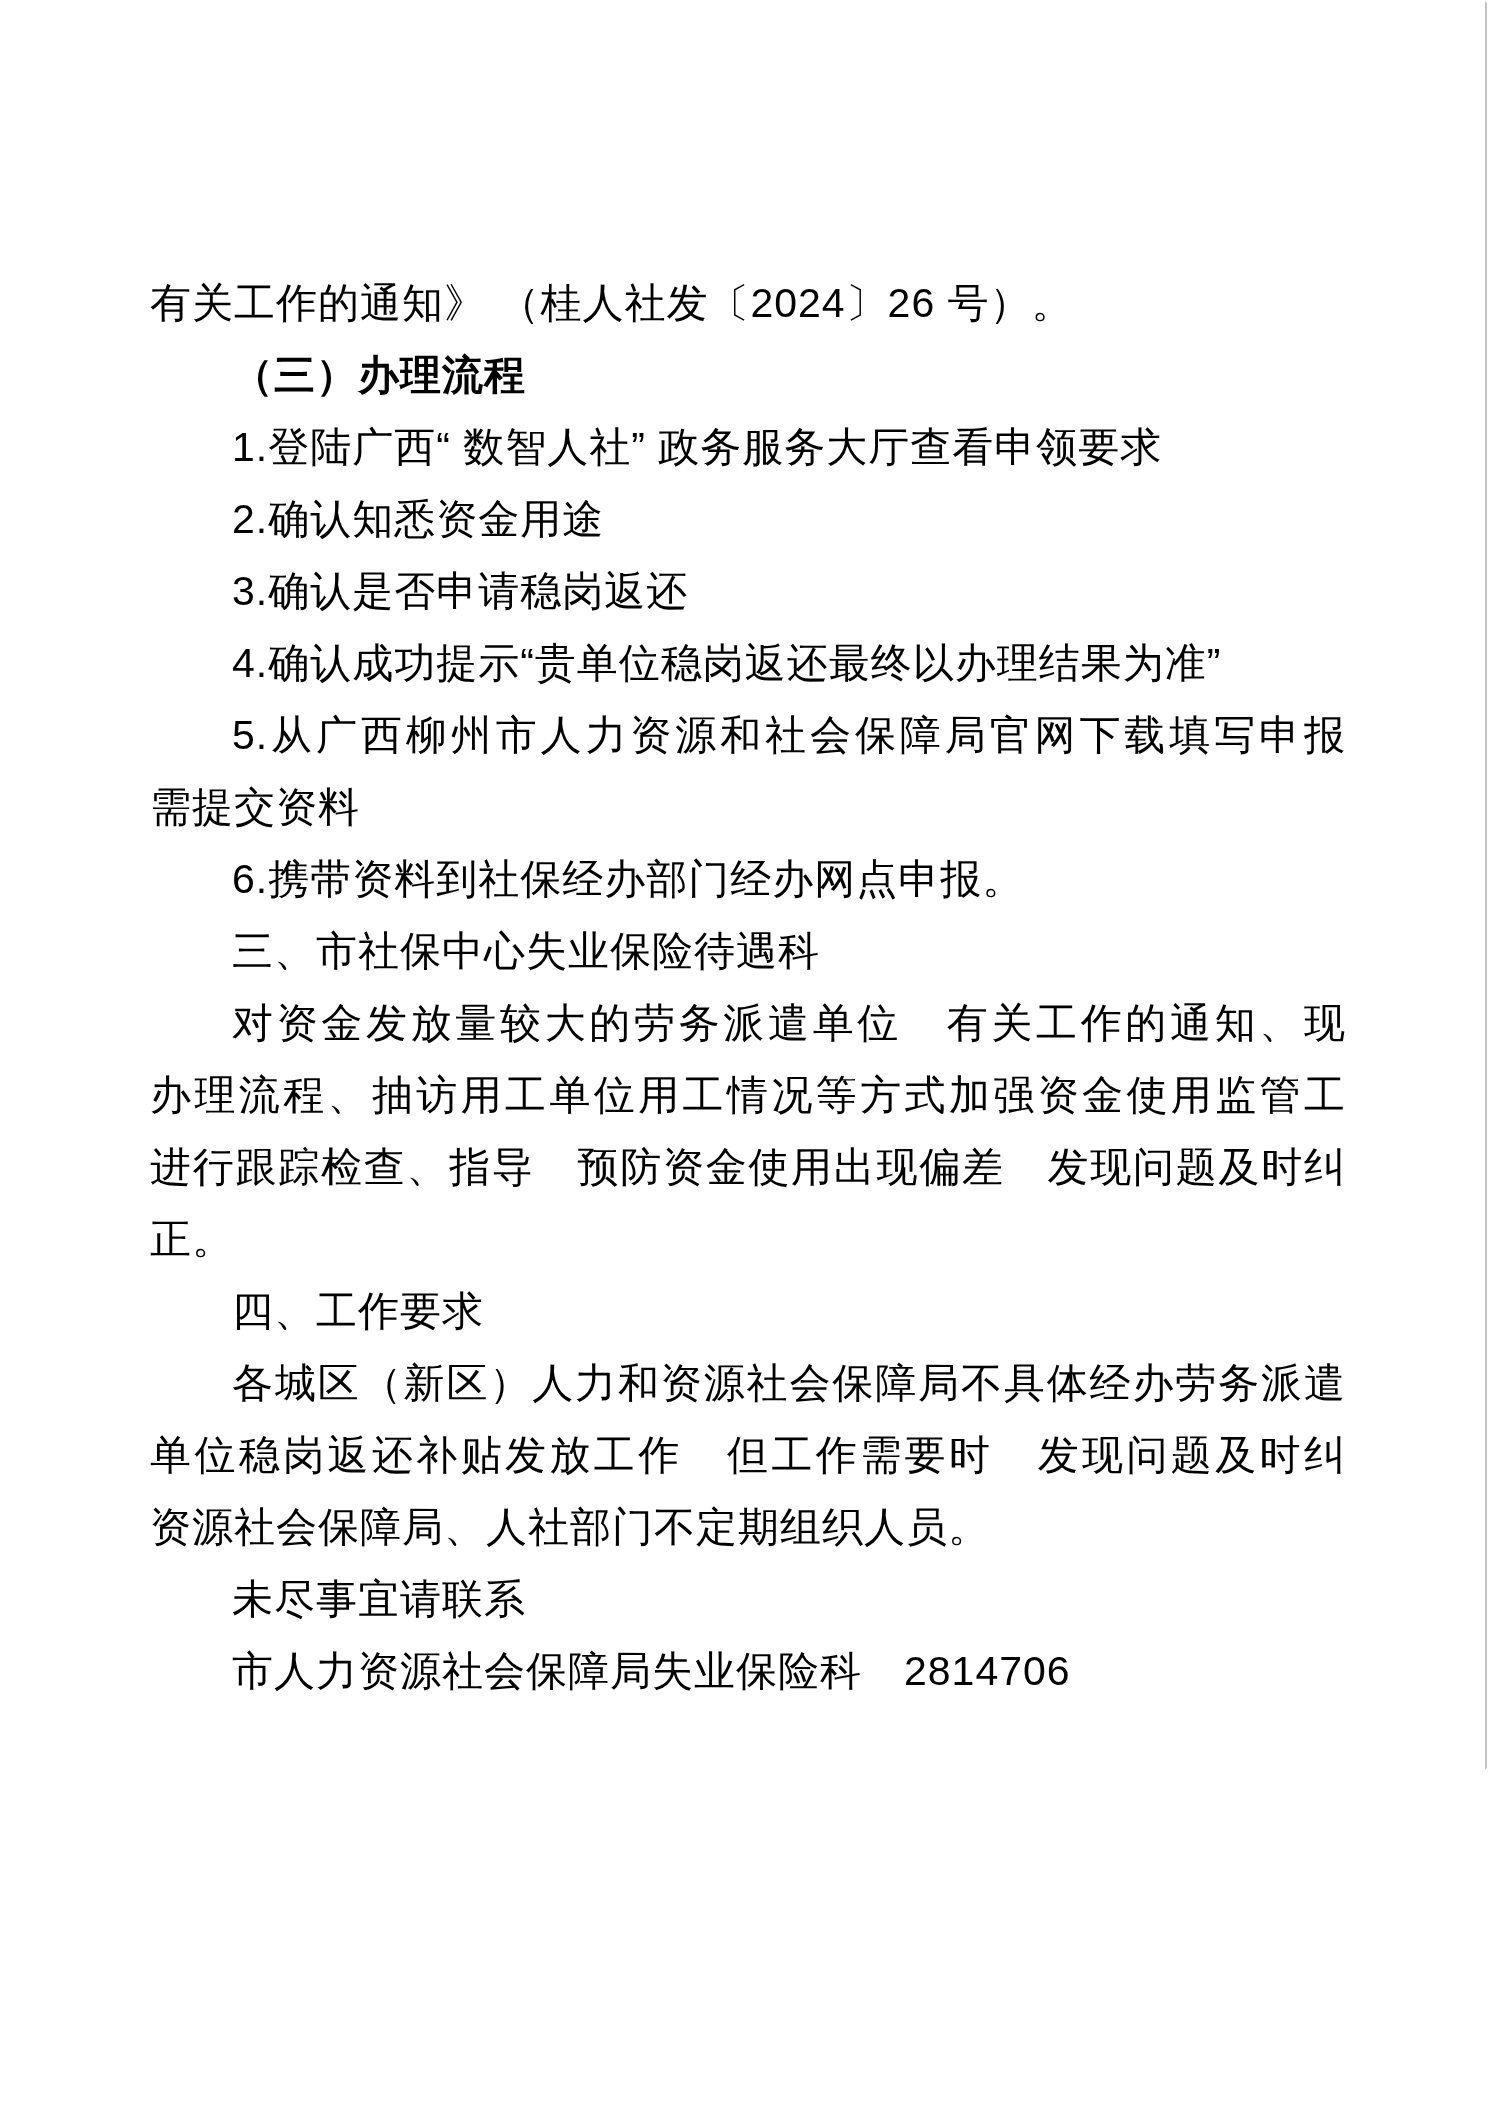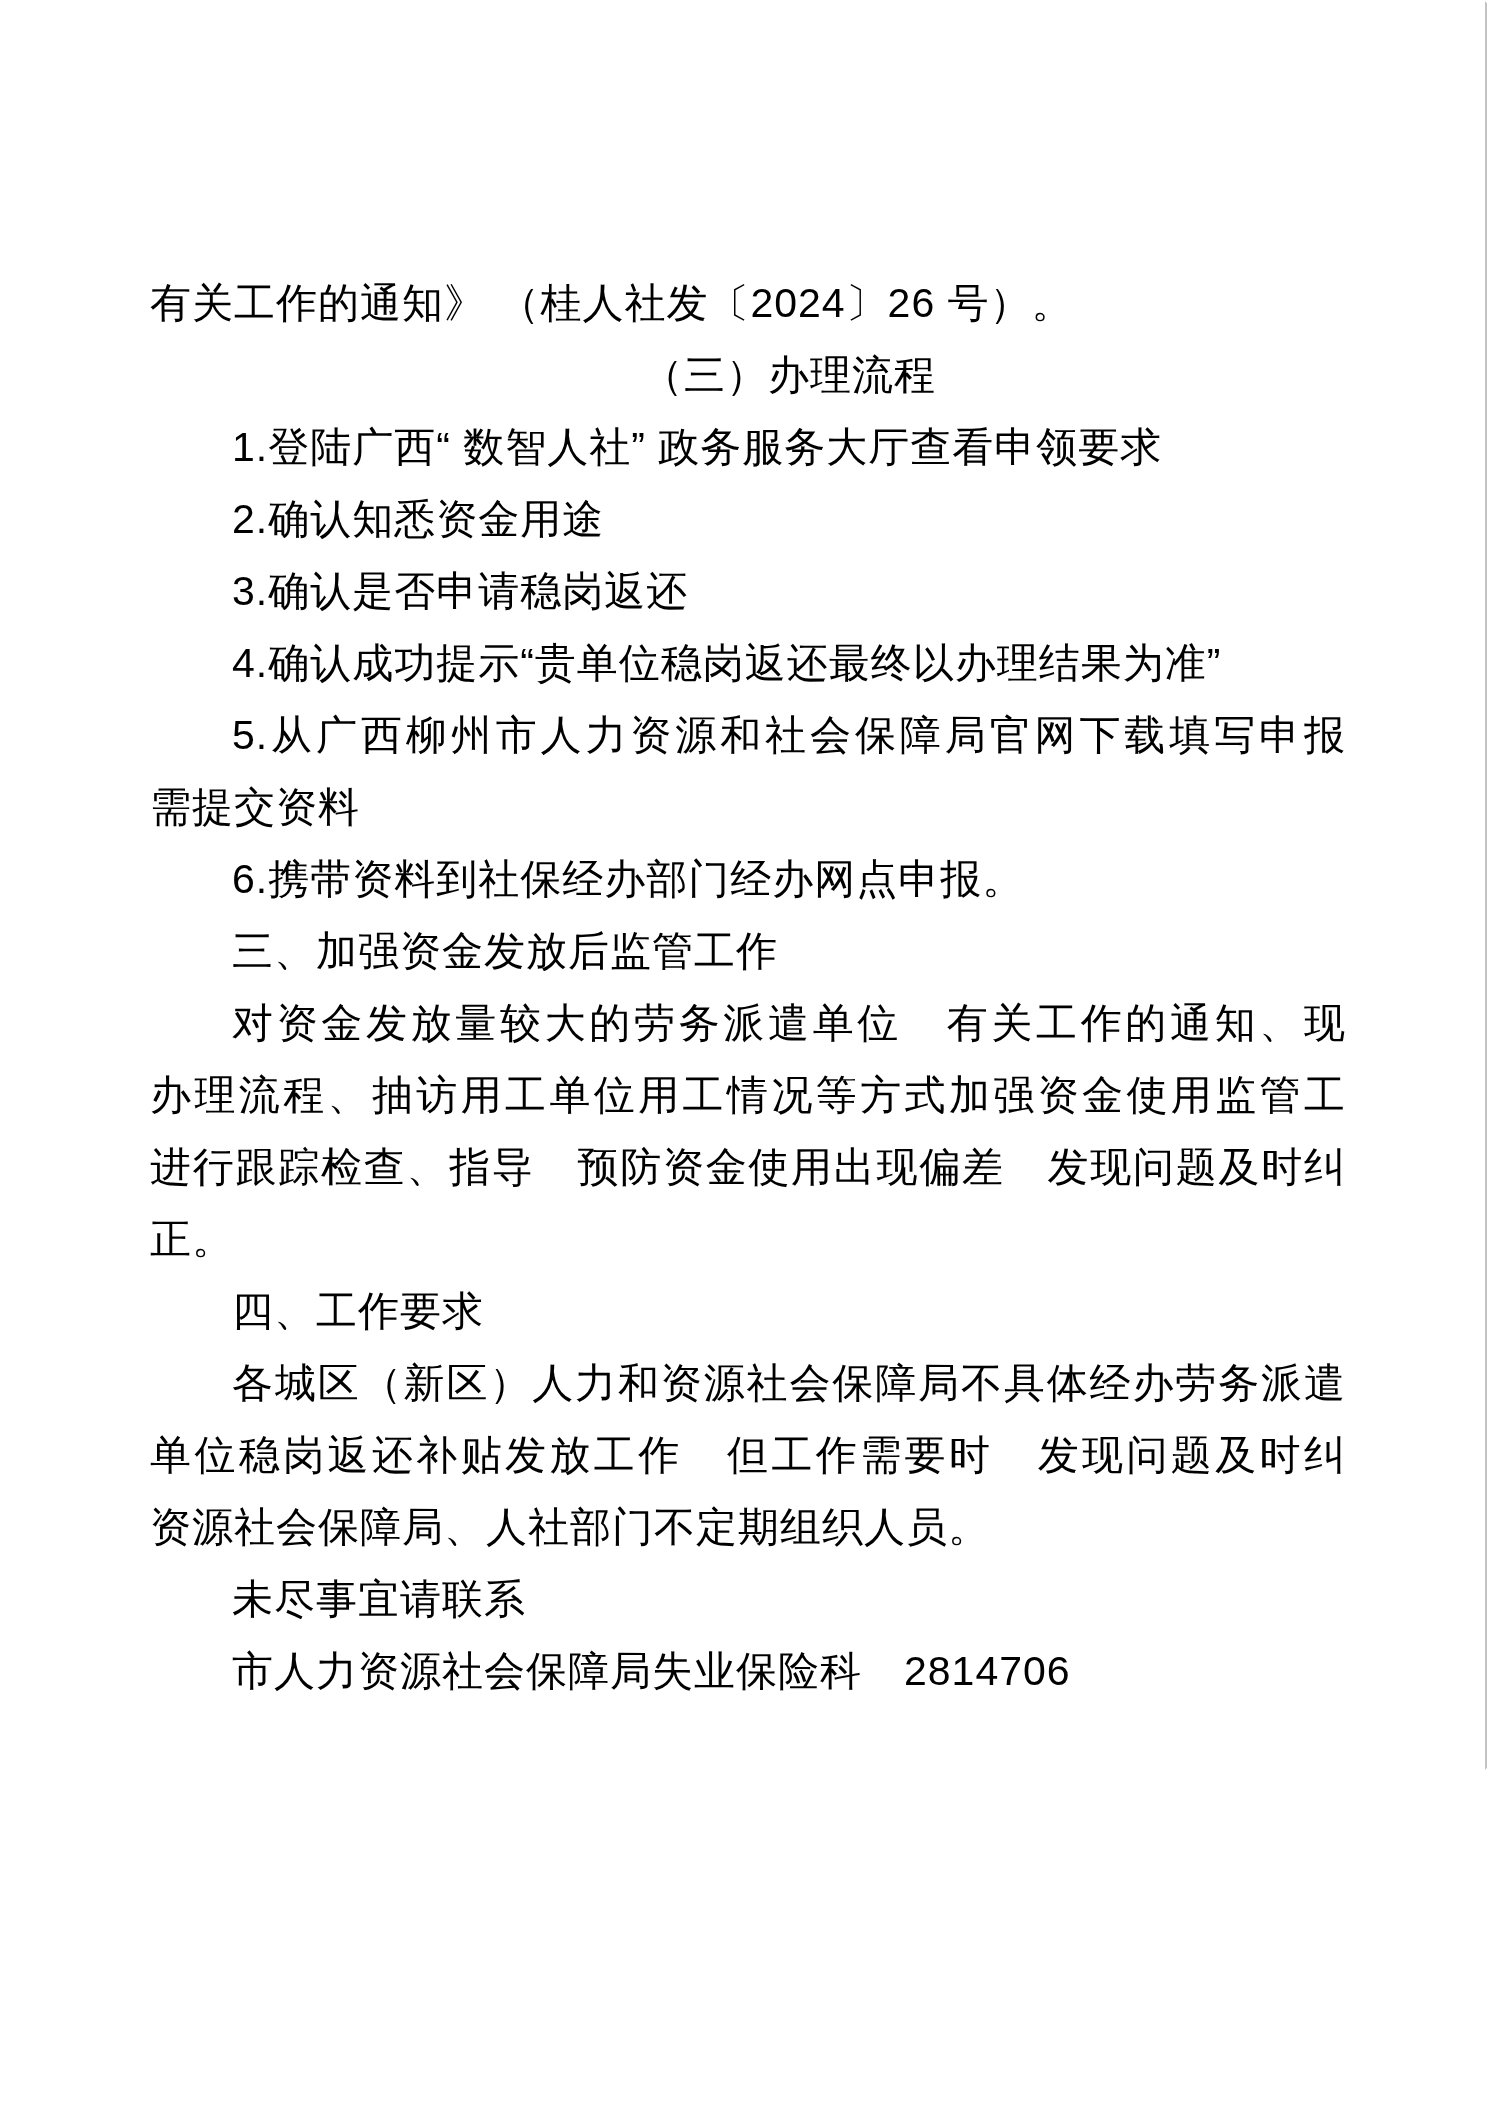--- a/index.html
+++ b/index.html
@@ -38,22 +38,21 @@
     font-size: 41px;
     line-height: 72px;
     letter-spacing: 1px;
     white-space: pre-wrap;
     text-align: left;
   }
   .line.indent {
     text-indent: 82px;
   }
   .line.bold {
-    font-weight: normal;
-    text-align: center;
+    font-weight: bold;
   }
   .line.justify {
     text-align: justify;
     text-align-last: justify;
   }
   .footer {
     position: absolute;
     top: 1898px;
     right: 196px;
     font-size: 36px;
@@ -69,21 +68,21 @@
   <div class="content" id="doc-body">
       <div class="line">有关工作的通知》 （桂人社发〔2024〕26 号）。</div>
       <div class="line indent bold">（三）办理流程</div>
       <div class="line indent">1.登陆广西“ 数智人社” 政务服务大厅查看申领要求</div>
       <div class="line indent">2.确认知悉资金用途</div>
       <div class="line indent">3.确认是否申请稳岗返还</div>
       <div class="line indent">4.确认成功提示“贵单位稳岗返还最终以办理结果为准”</div>
       <div class="line indent justify">5.从广西柳州市人力资源和社会保障局官网下载填写申报</div>
       <div class="line">需提交资料</div>
       <div class="line indent">6.携带资料到社保经办部门经办网点申报。</div>
-      <div class="line indent">三、加强资金发放后监管工作</div>
+      <div class="line indent">三、市社保中心失业保险待遇科</div>
       <div class="line indent justify">对资金发放量较大的劳务派遣单位　有关工作的通知、现</div>
       <div class="line justify">办理流程、抽访用工单位用工情况等方式加强资金使用监管工</div>
       <div class="line justify">进行跟踪检查、指导　预防资金使用出现偏差　发现问题及时纠</div>
       <div class="line">正。</div>
       <div class="line indent">四、工作要求</div>
       <div class="line indent justify">各城区（新区）人力和资源社会保障局不具体经办劳务派遣</div>
       <div class="line justify">单位稳岗返还补贴发放工作　但工作需要时　发现问题及时纠</div>
       <div class="line">资源社会保障局、人社部门不定期组织人员。</div>
       <div class="line indent">未尽事宜请联系</div>
       <div class="line indent">市人力资源社会保障局失业保险科　2814706</div>

